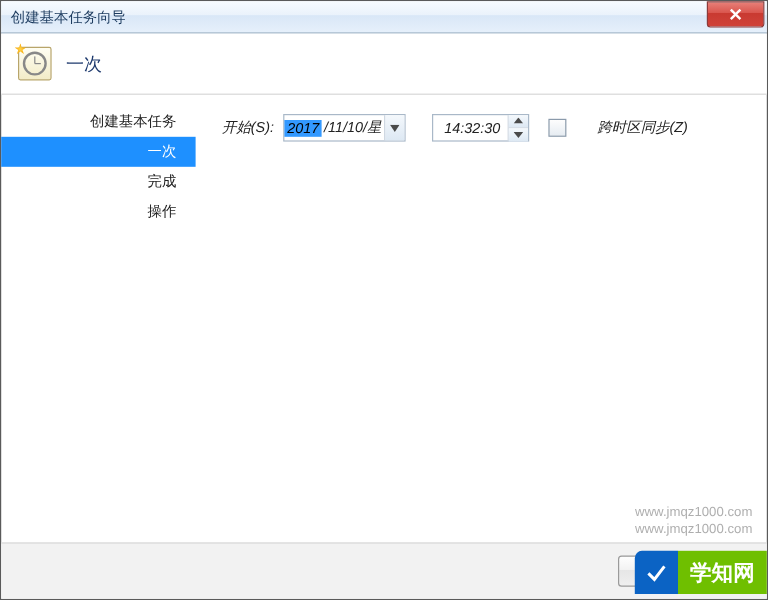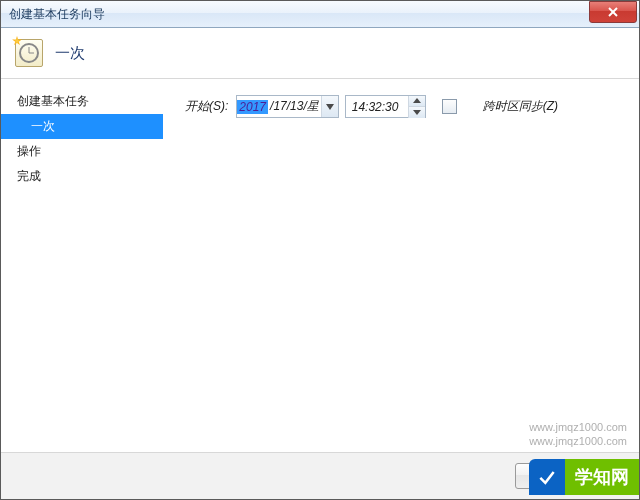--- a/index.html
+++ b/index.html
@@ -1,16 +1,16 @@
 <!DOCTYPE html>
 <html><head>
 <meta charset="utf-8">
 <style>
   html,body{margin:0;padding:0;height:100%;font-family:"Microsoft YaHei","Segoe UI",Tahoma,sans-serif;font-size:12px;color:#222;background:#fff;}
-  .window{width:640px;height:500px;box-sizing:border-box;border:1px solid #5a5a5a;background:#fff;position:relative;display:flex;flex-direction:column;}
+  .window{width:640px;height:500px;box-sizing:border-box;border:1px solid #5a5a5a;background:#fff;position:relative;display:flex;flex-direction:column;text-align:right;}
   
   .titlebar{height:26px;background:linear-gradient(to bottom,#f7fbff 0%,#eaf2fb 45%,#d9e7f7 46%,#e6f0fb 100%);border-bottom:1px solid #8fa7bf;display:flex;align-items:center;justify-content:space-between;padding-left:8px;}
   .title-text{color:#1b3a5e;font-size:12px;}
   .close-btn{width:46px;height:20px;margin-right:2px;margin-top:-4px;border:1px solid #8b3a3a;border-radius:0 0 3px 3px;background:linear-gradient(to bottom,#e77f78 0%,#d9544c 45%,#c93a31 46%,#cf4239 100%);display:flex;align-items:center;justify-content:center;cursor:pointer;}
   .close-btn svg{width:10px;height:10px;}
   .close-btn svg line{stroke:#fff;stroke-width:2;}
   
   .header-strip{height:50px;border-bottom:1px solid #d8d8d8;display:flex;align-items:center;padding-left:14px;gap:12px;background:#fff;}
   .wizard-icon{width:26px;height:26px;border:1px solid #b8a56a;background:linear-gradient(to bottom,#fffef3,#f3ecc8);border-radius:2px;position:relative;display:flex;align-items:center;justify-content:center;}
   .wizard-icon::before{content:"";position:absolute;top:-4px;left:-4px;width:10px;height:10px;background:radial-gradient(circle,#ffd24a 0%,#f7a500 70%);clip-path:polygon(50% 0,61% 35%,98% 35%,68% 57%,79% 91%,50% 70%,21% 91%,32% 57%,2% 35%,39% 35%);}
@@ -23,25 +23,25 @@
   .sidebar{width:162px;padding-top:10px;}
   .sidebar-item{padding:4px 0 4px:16px;padding:4px 16px;cursor:pointer;color:#222;}
   .sidebar-sub{padding-left:30px;}
   .sidebar-item.selected{background:#1e90ff;color:#fff;}
   .content{flex:1;padding:16px 18px 0 10px;}
   .row{display:flex;align-items:center;gap:6px;font-style:italic;}
   .label{margin-right:2px;}
   
   .datebox{display:flex;align-items:center;border:1px solid #a9b8c8;height:21px;background:#fff;}
   .datebox .seg{padding:0 2px;}
-  .datebox .seg.sel{background:#3399ff;color:#4c1d95;}
+  .datebox .seg.sel{background:#3399ff;color:#000000;}
   .datebox .dd-btn{width:16px;height:21px;border-left:1px solid #cfd8e2;background:linear-gradient(to bottom,#f4f8fc,#dde8f3);display:flex;align-items:center;justify-content:center;cursor:pointer;}
   .datebox .dd-btn svg{width:8px;height:6px;}
   
-  .timebox{display:flex;align-items:center;border:1px solid #a9b8c8;height:21px;background:#fff;margin-left:0;}
+  .timebox{display:flex;align-items:center;border:1px solid #a9b8c8;height:21px;background:#fff;margin-left:16px;}
   .timebox .tval{padding:0 6px;min-width:50px;}
   .spin{width:16px;display:flex;flex-direction:column;border-left:1px solid #cfd8e2;}
   .spin-btn{height:10.5px;background:linear-gradient(to bottom,#f4f8fc,#dde8f3);display:flex;align-items:center;justify-content:center;cursor:pointer;}
   .spin-btn:first-child{border-bottom:1px solid #cfd8e2;}
   .spin-btn svg{width:8px;height:5px;}
   
   .chk{width:13px;height:13px;border:1px solid #8a9aab;background:linear-gradient(to bottom,#fdfdfd,#e6ecf2);margin-left:10px;cursor:pointer;}
   .chk-label{margin-left:20px;}
   
   .footer{height:46px;border-top:1px solid #d8d8d8;display:flex;align-items:center;justify-content:flex-end;padding-right:16px;gap:8px;background:#f2f2f2;padding-left:28px;}
@@ -74,31 +74,31 @@
     <div class="wizard-icon">
       <div class="wizard-icon-inner"></div>
     </div>
     <div class="header-title">一次</div>
   </div>
 
   <div class="body">
     <div class="sidebar">
       <div class="sidebar-item">创建基本任务</div>
       <div class="sidebar-item sidebar-sub selected">一次</div>
+      <div class="sidebar-item">完成</div>
       <div class="sidebar-item">操作</div>
-      <div class="sidebar-item">完成</div>
     </div>
 
     <div class="content">
       <div class="row">
         <span class="label">开始(S):</span>
 
         <div class="datebox">
           <span class="seg sel">2017</span>
-          <span class="seg">/17/13/星</span>
+          <span class="seg">/11/10/星</span>
           <div class="dd-btn">
             <svg viewBox="0 0 8 6">
                 <polygon points="0,0 8,0 4,6" fill="#4a4a4a"></polygon>
               </svg>
           </div>
         </div>
 
         <div class="timebox">
           <span class="tval">14:32:30</span>
           <div class="spin">

